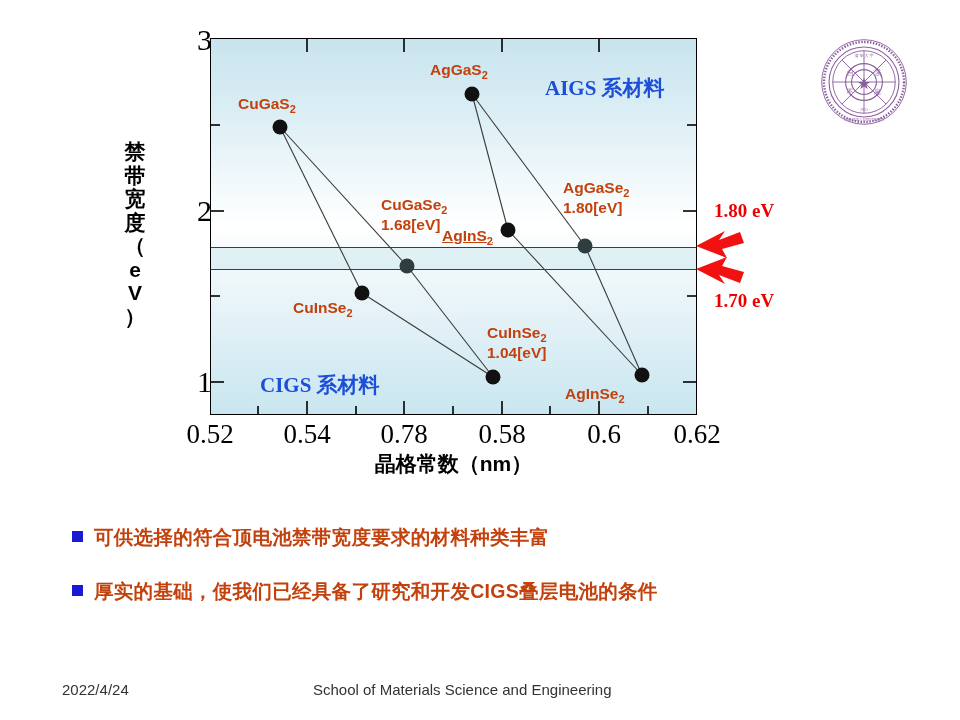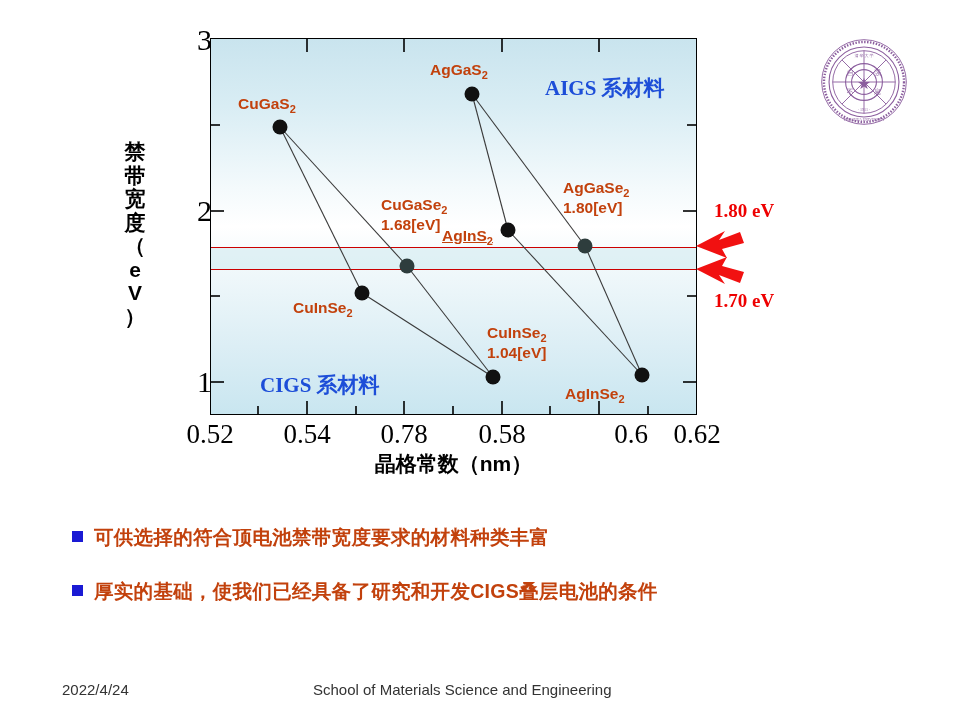--- a/index.html
+++ b/index.html
@@ -174,21 +174,21 @@
 <div class="sysLab" style="left:260px;top:371px;">CIGS 系材料</div>
 
 <div class="ytick" style="left:172px;top:40px;">3</div>
 <div class="ytick" style="left:172px;top:211px;">2</div>
 <div class="ytick" style="left:172px;top:382px;">1</div>
 
 <div class="xtick" style="left:210px;">0.52</div>
 <div class="xtick" style="left:307px;">0.54</div>
 <div class="xtick" style="left:404px;">0.78</div>
 <div class="xtick" style="left:502px;">0.58</div>
-<div class="xtick" style="left:631px;">0.6</div>
+<div class="xtick" style="left:604px;">0.6</div>
 <div class="xtick" style="left:697px;">0.62</div>
 
 <div id="ylabel">
   <span>禁</span>
   <span>带</span>
   <span>宽</span>
   <span>度</span>
   <span class="paren">（</span>
   <span>e</span>
   <span>V</span>

